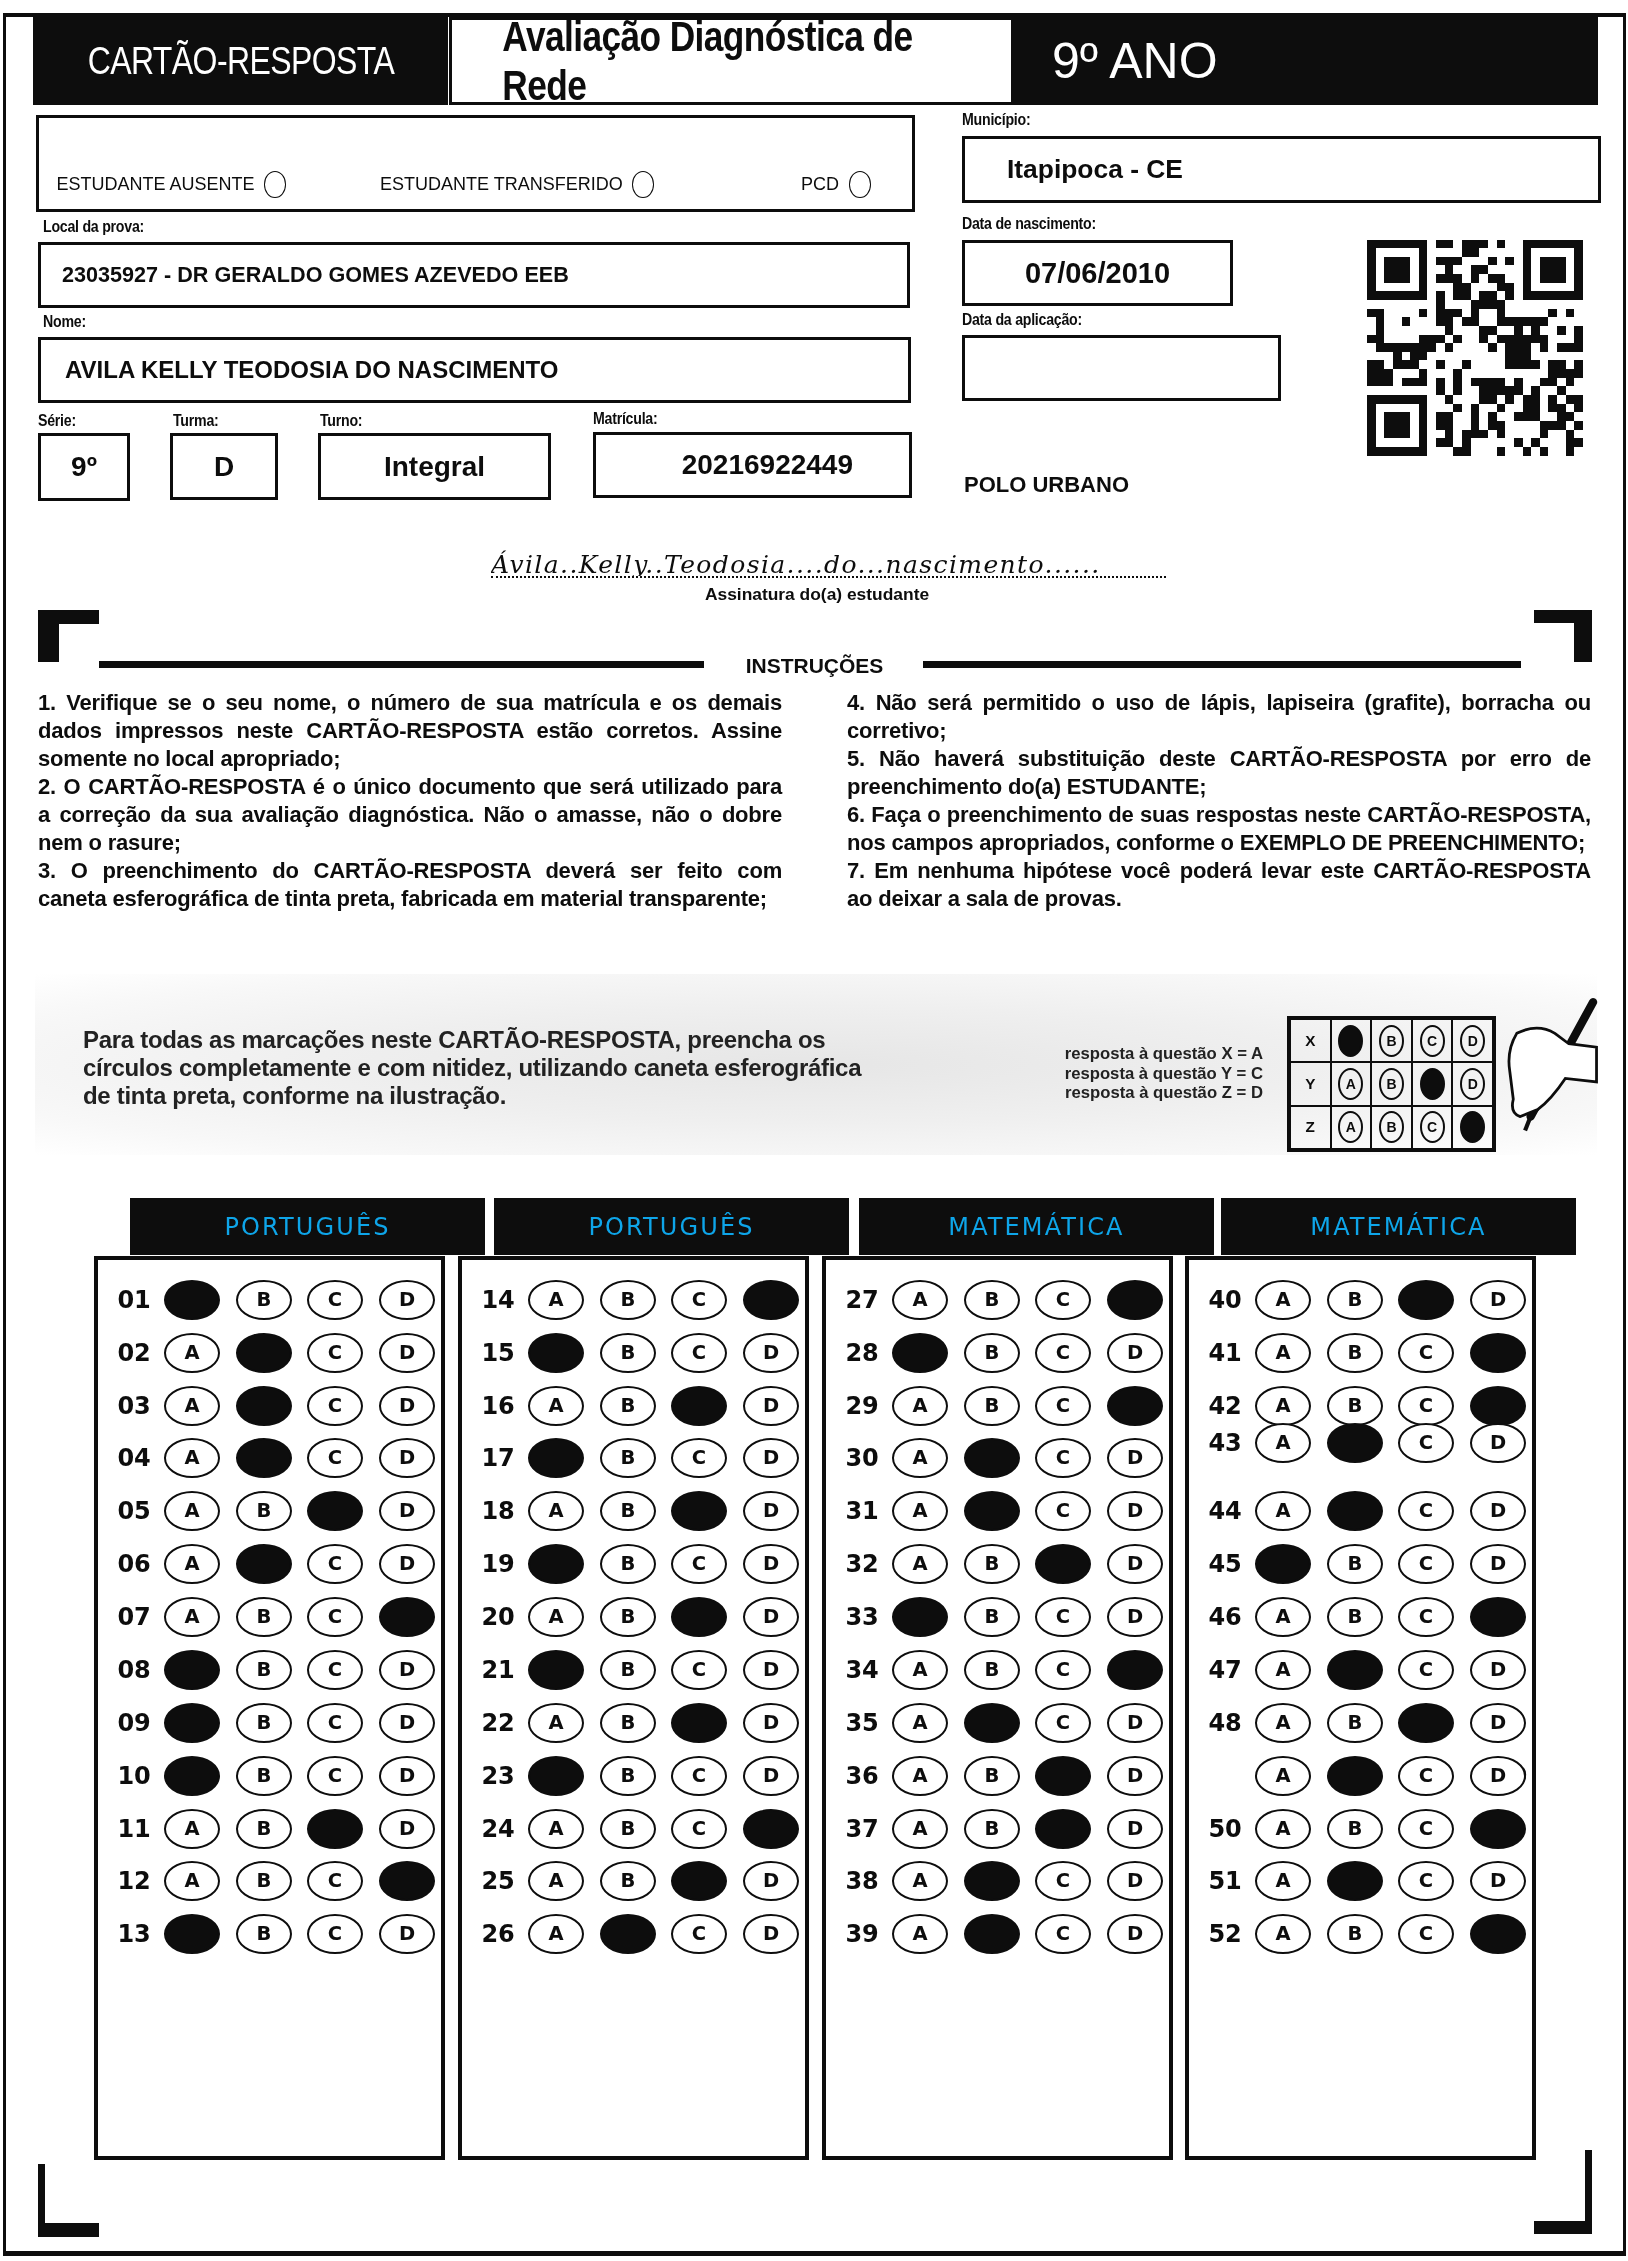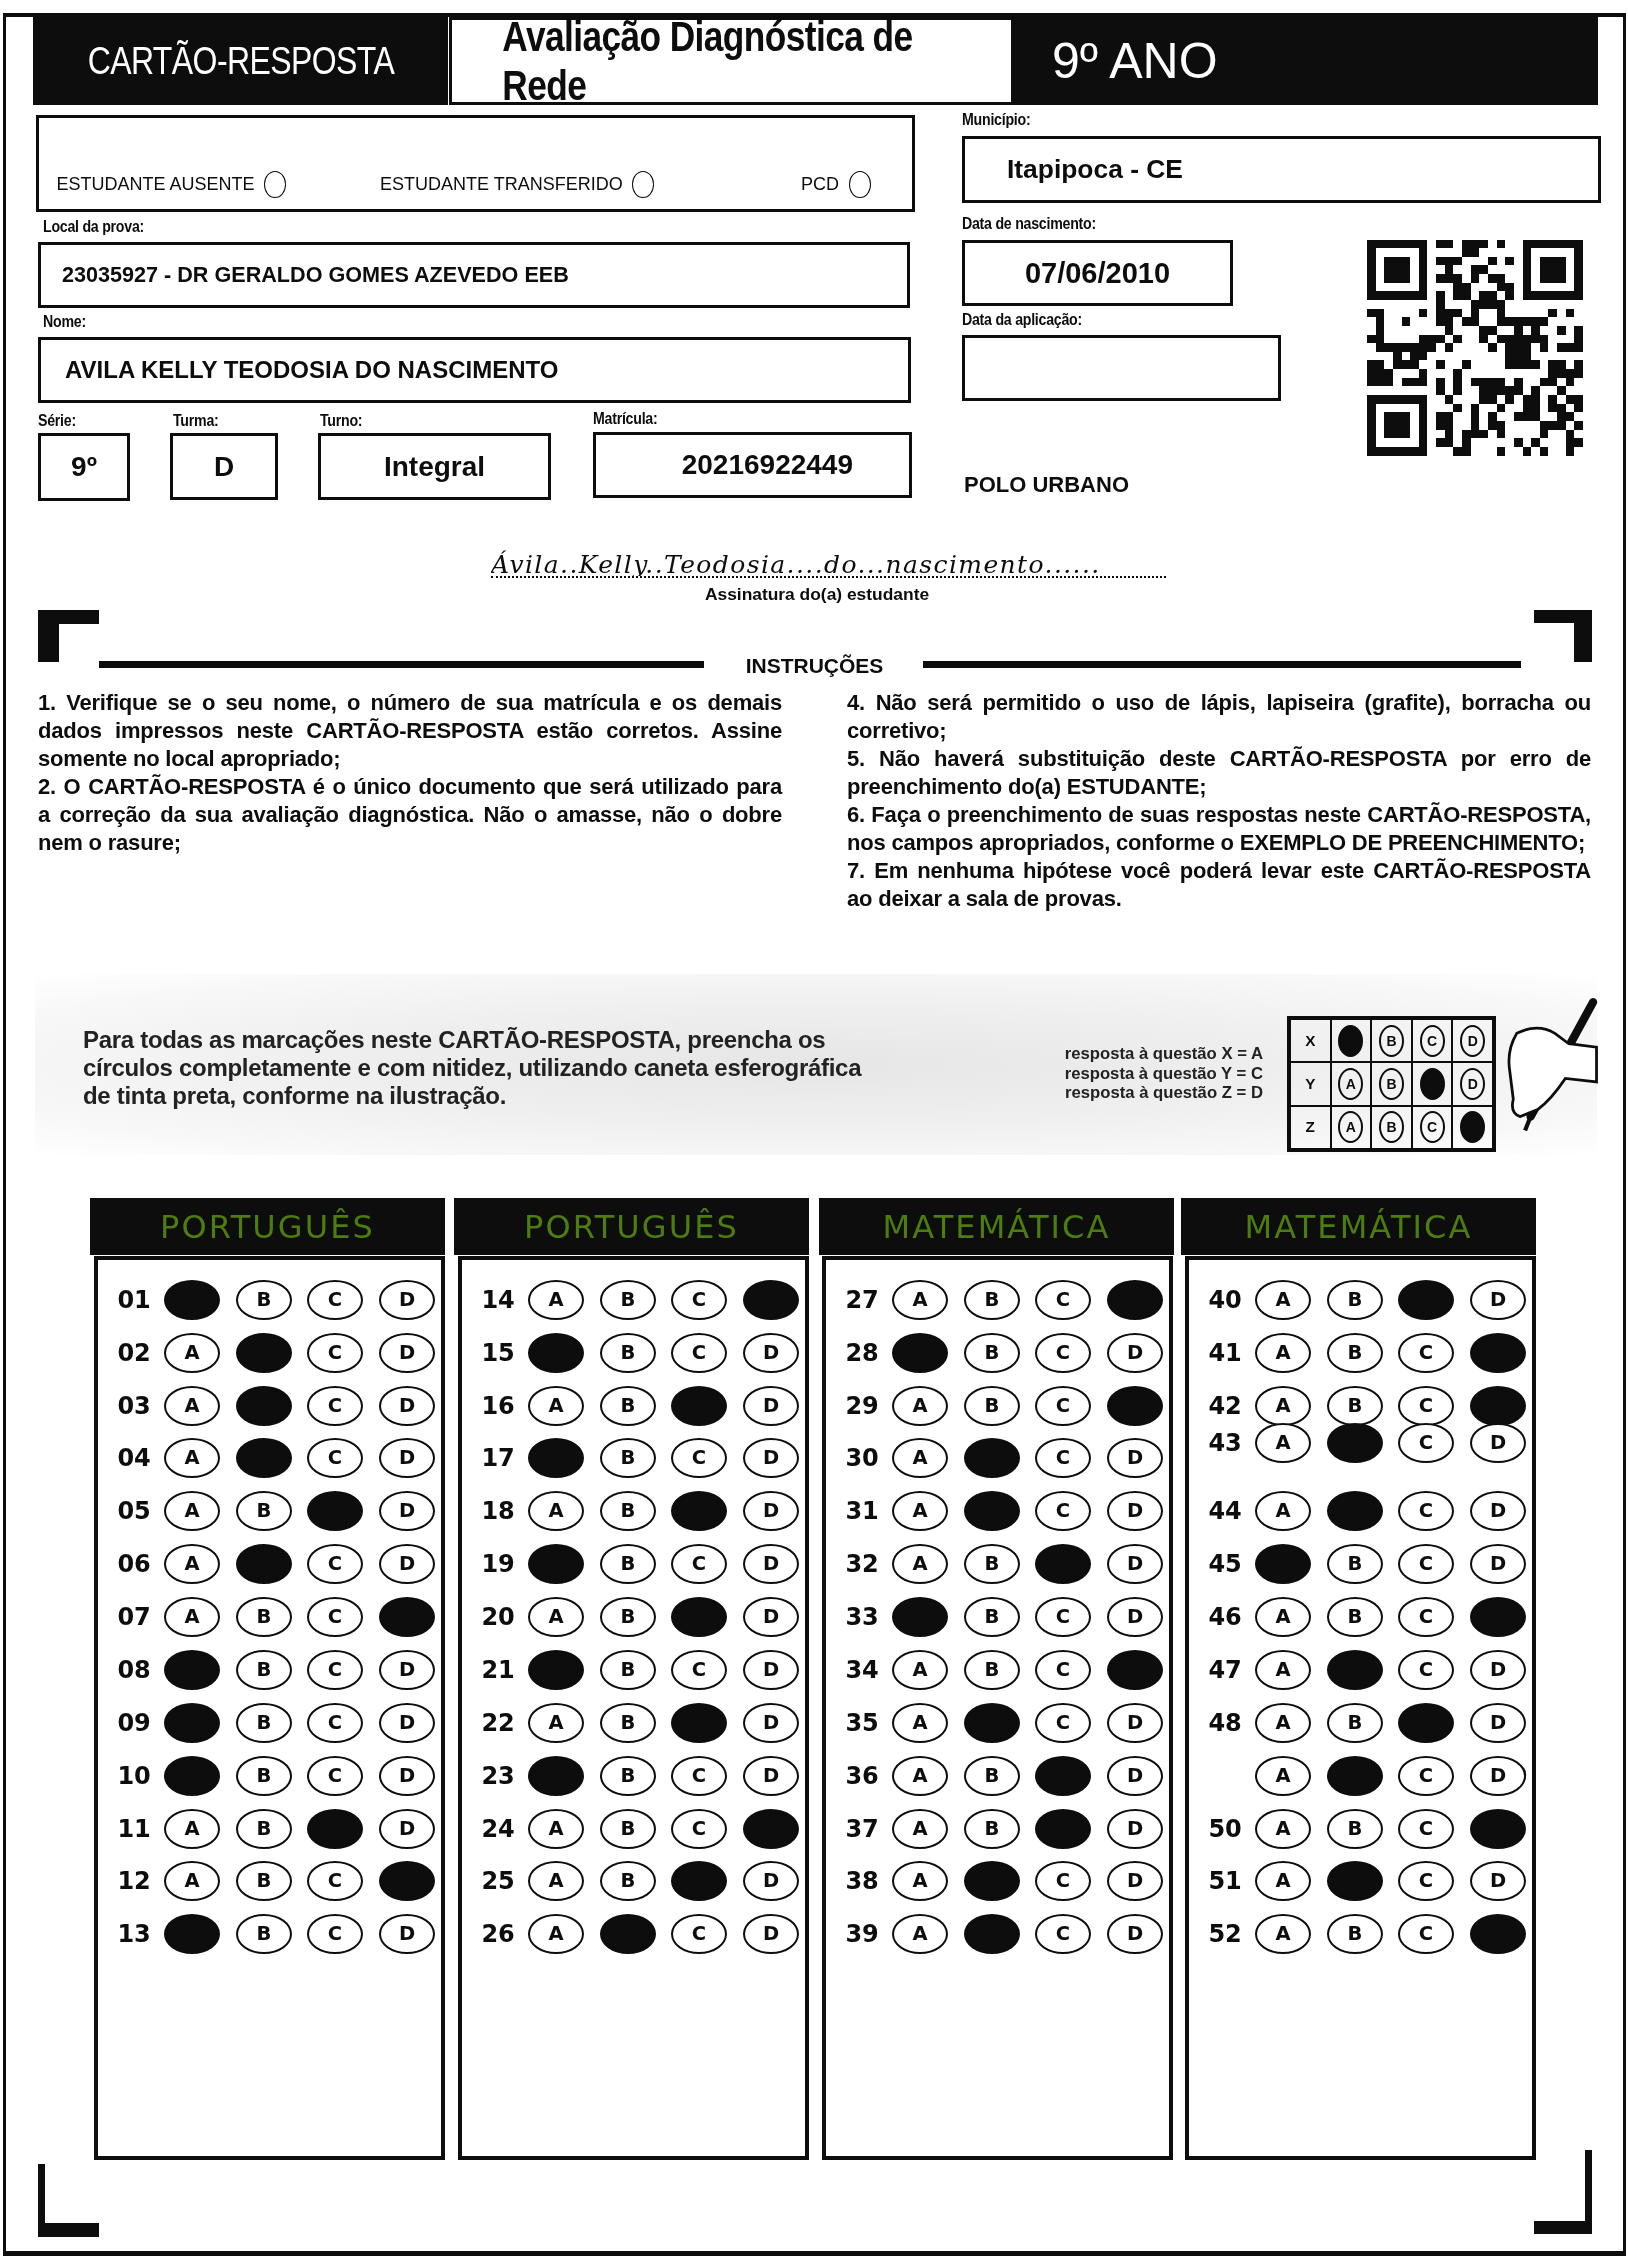--- a/index.html
+++ b/index.html
@@ -28,21 +28,21 @@
   .instr-col p { margin: 0; }
   .example-band { left: 35px; top: 974px; width: 1562px; height: 181px;
     background: radial-gradient(ellipse at 50% 50%, #e6e6e6 0%, #efefef 45%, #f8f8f8 80%, #ffffff 100%); }
   .example-text { left: 83px; top: 1026px; width: 800px; font-size: 24px; font-weight: bold; line-height: 28px; color: #222; letter-spacing: -0.3px; }
   .legend-text { left: 1026px; top: 1044px; width: 237px; font-size: 16.7px; font-weight: bold; line-height: 19.5px; color: #222; text-align: right; }
   .ex-grid { left: 1287px; top: 1016px; width: 209px; height: 136px; border: 3.5px solid #0d0d0d; display: grid; grid-template-columns: repeat(5, 1fr); grid-template-rows: repeat(3, 1fr); }
   .ex-cell { border: 1.4px solid #0d0d0d; display: flex; align-items: center; justify-content: center; font-weight: bold; font-size: 15.3px; }
   .ex-bub { width: 25px; height: 32px; border: 2.1px solid #0d0d0d; border-radius: 50%; display: flex; align-items: center; justify-content: center; font-size: 14px; font-weight: bold; }
   .ex-bub.filled { background: #0d0d0d; }
   .hand { left: 1489px; top: 995px; width: 111px; height: 153px; }
-  .subj-head { height: 57px; background: #0d0d0d; color: #4d7c0f; font-size: 32px; display: flex; align-items: center; justify-content: center; letter-spacing: 2.1px; font-family: "DejaVu Sans", sans-serif; }
+  .subj-head { height: 57px; background: #0d0d0d; color: #0ea5e9; font-size: 24px; display: flex; align-items: center; justify-content: center; letter-spacing: 2.1px; font-family: "DejaVu Sans", sans-serif; margin-left: 40px; }
   .col-box { border: 4.2px solid #0d0d0d; background: #fff; }
   .q-row { position: absolute; left: 0; right: 0; height: 42px; display: flex; align-items: center; }
   .q-num { width: 57px; text-align: right; padding-right: 4.2px; font-family: "DejaVu Sans", sans-serif; font-weight: bold; font-size: 24px; }
   .bubble { position: absolute; width: 56px; height: 40px; border: 2.8px solid #0d0d0d; border-radius: 50%; display: flex; align-items: center; justify-content: center; font-family: "DejaVu Sans", sans-serif; font-weight: bold; font-size: 19.5px; background: #fff; }
   .bubble.filled { background: #0d0d0d; color: #0d0d0d; }
 </style>
 </head>
 <body>
 
 <div class="abs page-frame"></div>
@@ -343,20 +343,21 @@
 <div class="abs corner" style="left:38px;top:610px;width:61px;height:14px;"></div>
 <div class="abs corner" style="left:1574px;top:610px;width:18px;height:52px;"></div>
 <div class="abs corner" style="left:1534px;top:610px;width:58px;height:12.5px;"></div>
 <div class="abs corner" style="left:99px;top:661px;width:605px;height:7px;"></div>
 <div class="abs corner" style="left:923px;top:661px;width:598px;height:7px;"></div>
 <div class="abs instr-title">INSTRUÇÕES</div>
 
 <div class="abs instr-col" style="left:38px;top:689px;width:744px;">
   <p>1. Verifique se o seu nome, o número de sua matrícula e os demais dados impressos neste CARTÃO-RESPOSTA estão corretos. Assine somente no local apropriado;</p>
   <p>2. O CARTÃO-RESPOSTA é o único documento que será utilizado para a correção da sua avaliação diagnóstica. Não o amasse, não o dobre nem o rasure;</p>
+  <p>3. O preenchimento do CARTÃO-RESPOSTA deverá ser feito com caneta esferográfica de tinta preta, fabricada em material transparente;</p>
 </div>
 <div class="abs instr-col" style="left:847px;top:689px;width:744px;">
   <p>4. Não será permitido o uso de lápis, lapiseira (grafite), borracha ou corretivo;</p>
   <p>5. Não haverá substituição deste CARTÃO-RESPOSTA por erro de preenchimento do(a) ESTUDANTE;</p>
   <p>6. Faça o preenchimento de suas respostas neste CARTÃO-RESPOSTA, nos campos apropriados, conforme o EXEMPLO DE PREENCHIMENTO;</p>
   <p>7. Em nenhuma hipótese você poderá levar este CARTÃO-RESPOSTA ao deixar a sala de provas.</p>
 </div>
 
 <div class="abs example-band"></div>
 <div class="abs example-text">Para todas as marcações neste CARTÃO-RESPOSTA, preencha os círculos completamente e com nitidez, utilizando caneta esferográfica de tinta preta, conforme na ilustração.</div>

